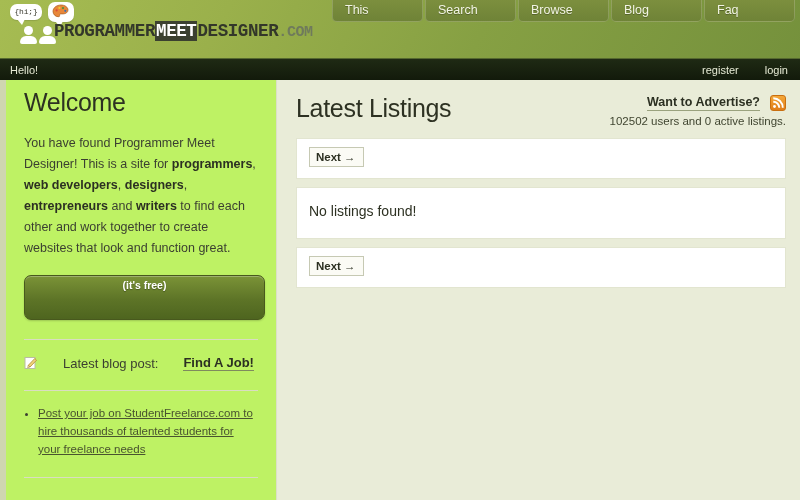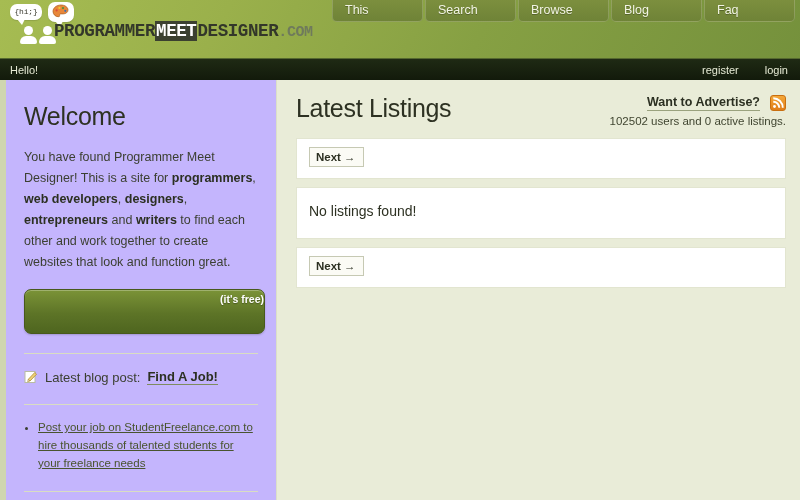--- a/index.html
+++ b/index.html
@@ -164,24 +164,24 @@
     width: 800px;
     height: 420px;
     background: #e9ecd8;
   }
 
   .sidebar {
     position: absolute;
     left: 0; top: 0;
     width: 277px;
     height: 420px;
-    background: #c4b5fd;
+    background: #bef264;
     border-right: 1px solid #dcdfc8;
     border-left: 6px solid #cfd6b0;
-    padding: 22px 18px 0 18px;
+    padding: 8px 18px 0 18px;
   }
 
   .welcome-title {
     font-size: 25px;
     color: #2d3122;
     font-weight: normal;
     letter-spacing: -0.3px;
     margin-bottom: 16px;
   }
   .welcome-body {
@@ -209,36 +209,35 @@
     font-size: 16.5px;
     font-weight: bold;
     text-shadow: 0 1px 1px rgba(0,0,0,.35);
   }
   .join-btn .j2 {
     display: block;
     font-size: 10.5px;
     font-weight: bold;
     margin-top: -1px;
     text-shadow: 0 1px 1px rgba(0,0,0,.3);
-    text-align: right;
   }
 
   .divider {
     height: 1px;
     background: #d9ddc2;
     margin: 19px 0 0 0;
   }
 
   .blogline {
     margin-top: 15px;
     font-size: 13px;
     color: #3b3f31;
     display: flex;
     align-items: center;
-    gap: 7px;
+    gap: 25px;
   }
   .pencil-icon {
     width: 14px; height: 14px;
     position: relative;
     flex: 0 0 14px;
   }
   .blogline .post-link {
     font-weight: bold;
     color: #2c3022;
     border-bottom: 1px solid #7f8b5e;

